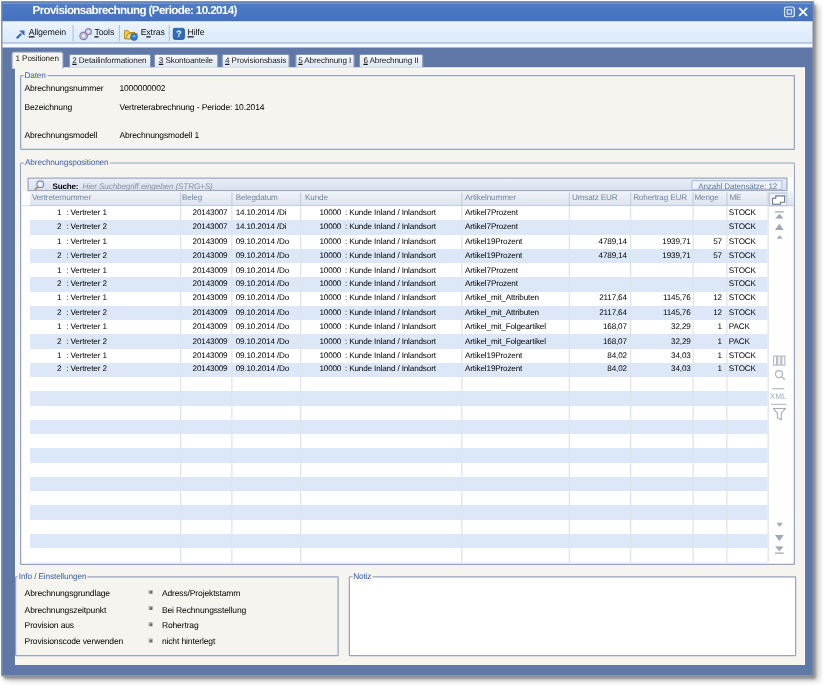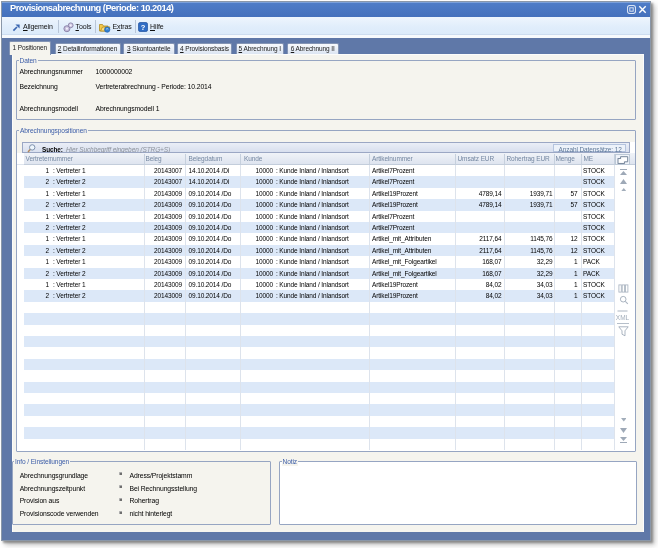--- a/index.html
+++ b/index.html
@@ -17,21 +17,21 @@
 .row { position:absolute; left:0; width:635px; height:11.4px; line-height:11.4px; font-size:6.5px; letter-spacing:-0.12px; }
 .row b { position:absolute; font-weight:normal; white-space:nowrap; }
 #ghead { position:absolute; left:24px; top:153px; width:611px; height:12px; background:linear-gradient(#f0f3f8,#dee4ef); border-bottom:1px solid #c3cddb; color:#7487a1; }
 #ghead span { position:absolute; top:2px; font-size:6.5px; letter-spacing:-0.1px; white-space:nowrap; }
 #ghead i { position:absolute; top:1px; width:1px; height:10px; background:#c6d0dd; }
 u { text-decoration:underline; }
 </style></head>
 <body>
 <div id="win">
   <div id="title">
-    <span class="abs" style="left:8px">Provisionsabrechnung (Periode: 10.2014)</span>
+    <span class="abs" style="left:24px">Provisionsabrechnung (Periode: 10.2014)</span>
     <svg class="abs" style="right:14px;top:3px" width="9" height="9" viewBox="0 0 9 9">
         <rect x="0.5" y="0.5" width="8" height="8" rx="2.2" fill="none" stroke="#d7e2f3" stroke-width="1.1"></rect>
         <rect x="2.8" y="2.8" width="3.4" height="3.4" fill="none" stroke="#d7e2f3" stroke-width="1"></rect>
       </svg>
     <svg class="abs" style="right:3px;top:3px" width="9" height="9" viewBox="0 0 9 9">
         <path d="M1.3 1.3 L7.7 7.7 M7.7 1.3 L1.3 7.7" stroke="#fff" stroke-width="1.4"></path>
       </svg>
   </div>
   <div id="toolbar">
     <svg class="abs" style="left:10px;top:6px" width="9" height="9" viewBox="0 0 9 9">

